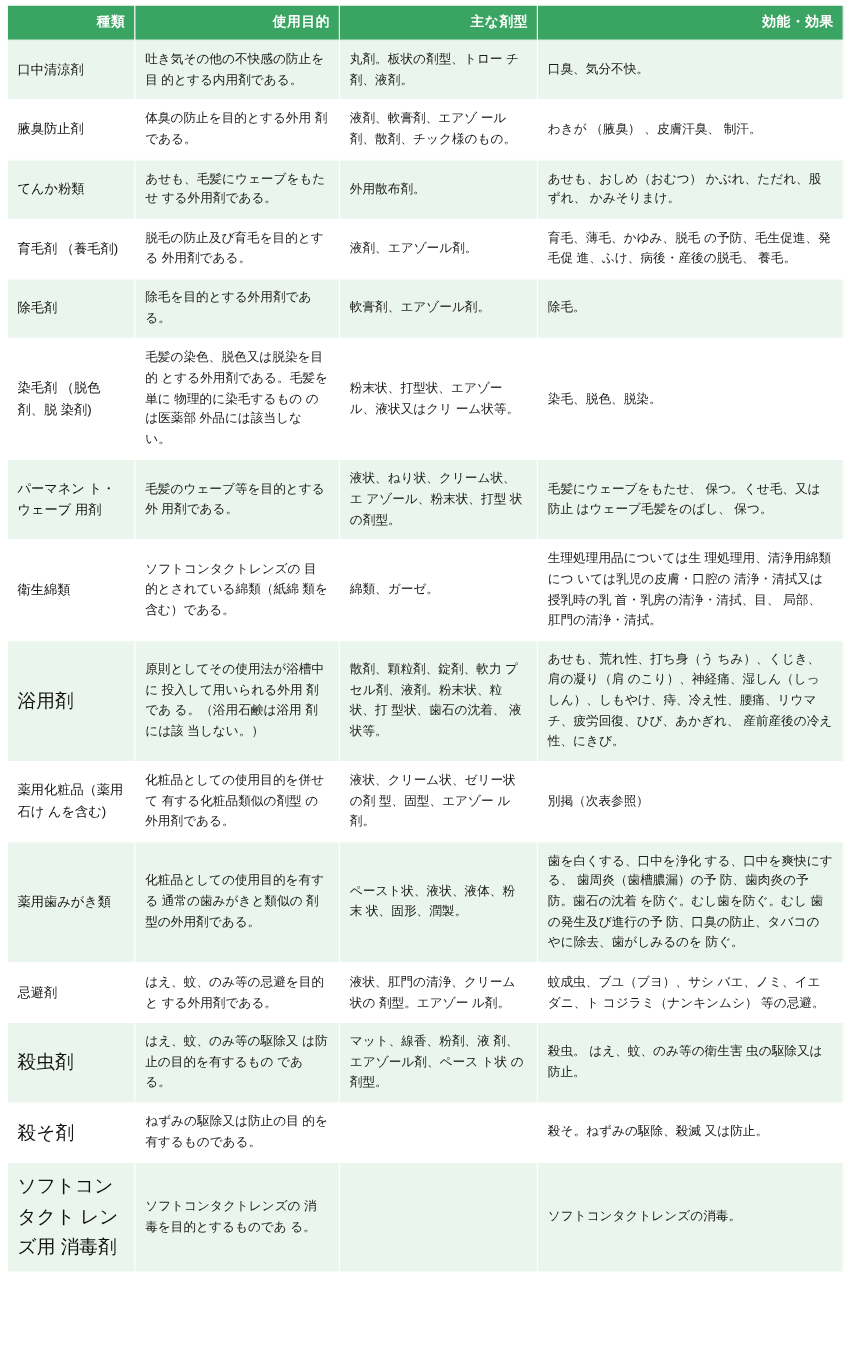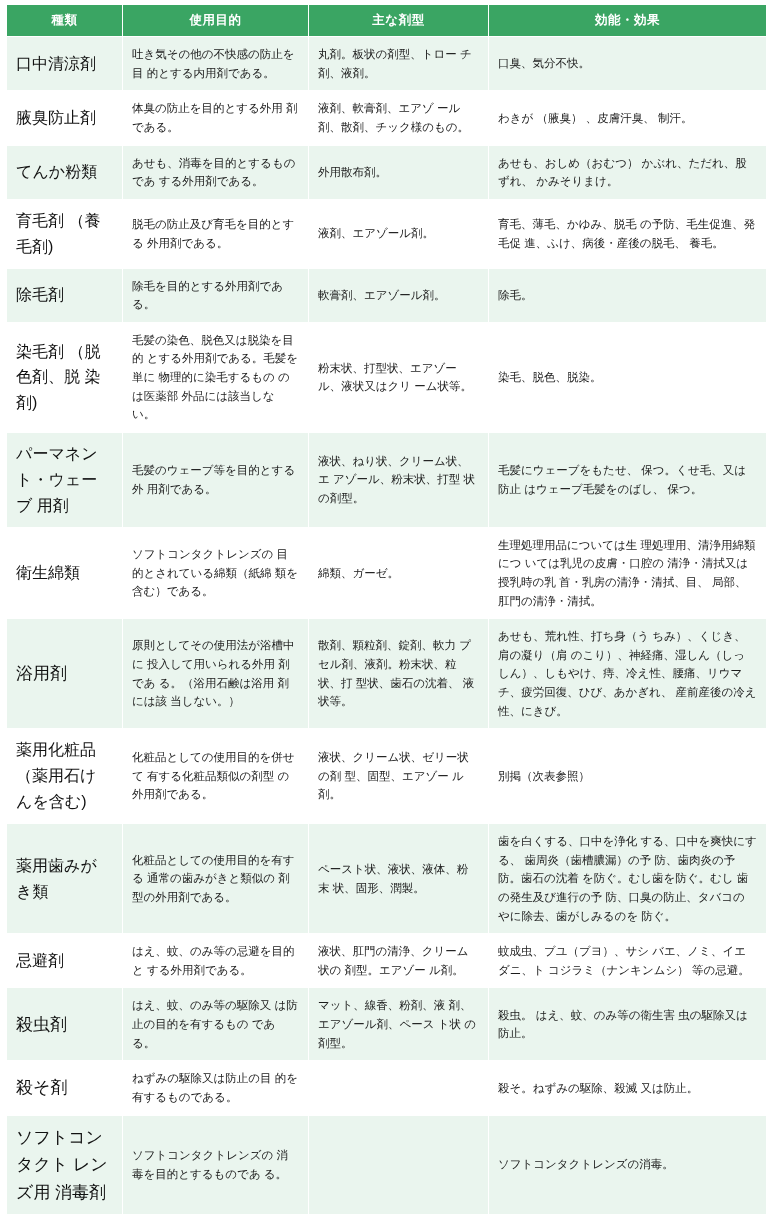--- a/index.html
+++ b/index.html
@@ -24,39 +24,39 @@
   table.cosmetics-table col.c0 { width: 116px; }
   table.cosmetics-table col.c1 { width: 186px; }
   table.cosmetics-table col.c2 { width: 180px; }
   table.cosmetics-table col.c3 { width: 278px; }
 
   thead th {
     background: #3aa563;
     color: #ffffff;
     font-size: 12.5px;
     font-weight: bold;
-    text-align: center;
+    text-align: right;
     padding: 7px 8px 7px 8px;
     border: 1px solid #ffffff;
     letter-spacing: 0.5px;
     vertical-align: middle;
   }
   tbody td {
     font-size: 11.5px;
     line-height: 1.62;
     padding: 8px 9px 8px 9px;
     border: 1px solid #ffffff;
     vertical-align: middle;
     color: #1b1b1b;
     word-break: break-all;
   }
   tbody tr.odd td { background: #eaf5ee; }
   tbody tr.even td { background: #ffffff; }
   tbody td.col-type {
-    font-size: 16px;
+    font-size: 12px;
     color: #111111;
   }
   tbody td.col-type.bigger {
     font-size: 17px;
   }
   tbody td.empty { }
 </style>
 </head>
 <body>
 
@@ -84,21 +84,21 @@
         <td>口臭、気分不快。</td>
       </tr>
       <tr class="even">
         <td class="col-type">腋臭防止剤</td>
         <td>体臭の防止を目的とする外用 剤である。</td>
         <td>液剤、軟膏剤、エアゾ ール 剤、散剤、チック様のもの。</td>
         <td>わきが （腋臭） 、皮膚汗臭、 制汗。</td>
       </tr>
       <tr class="odd">
         <td class="col-type">てんか粉類</td>
-        <td>あせも、消毒を目的とするものであ する外用剤である。</td>
+        <td>あせも、毛髪にウェーブをもたせ する外用剤である。</td>
         <td>外用散布剤。</td>
         <td>あせも、おしめ（おむつ） かぶれ、ただれ、股ずれ、 かみそりまけ。</td>
       </tr>
       <tr class="even">
         <td class="col-type">育毛剤 （養毛剤)</td>
         <td>脱毛の防止及び育毛を目的とする 外用剤である。</td>
         <td>液剤、エアゾール剤。</td>
         <td>育毛、薄毛、かゆみ、脱毛 の予防、毛生促進、発毛促 進、ふけ、病後・産後の脱毛、 養毛。</td>
       </tr>
       <tr class="odd">

